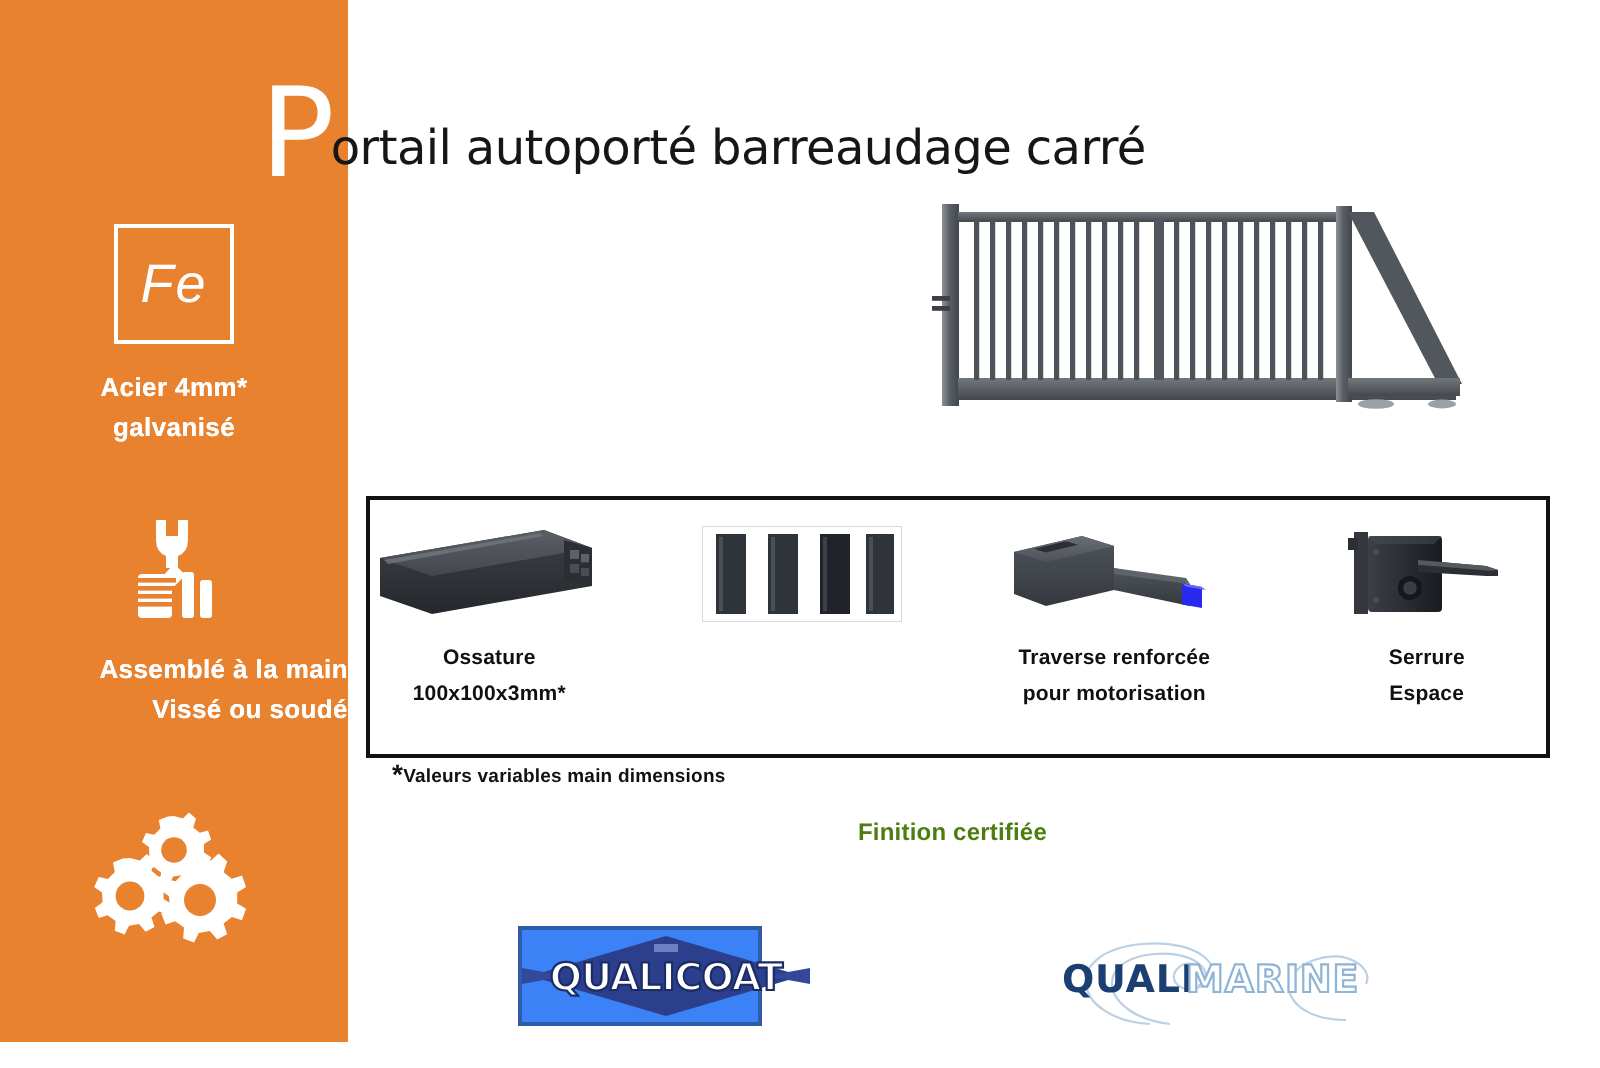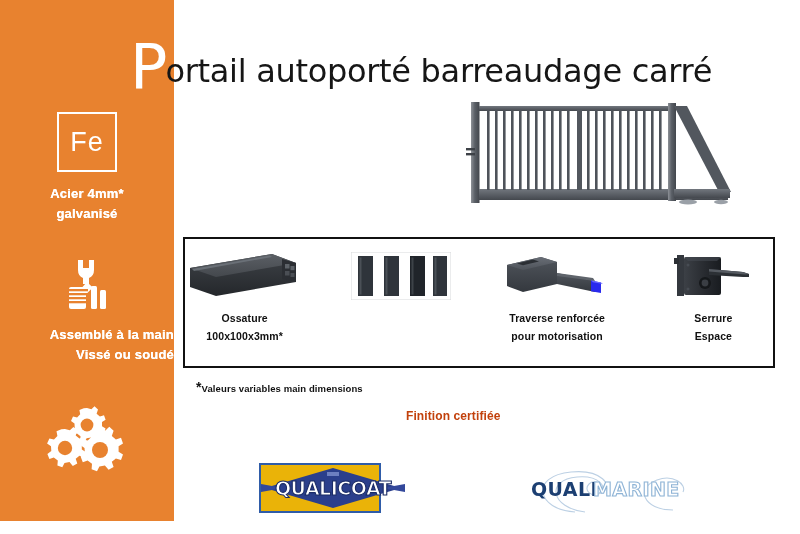--- a/index.html
+++ b/index.html
@@ -25,47 +25,47 @@
     font-size:13px;font-weight:bold;color:#fff;
     letter-spacing:.2px;line-height:1.55;
     text-shadow:0 0 0 #fff;
   }
   .fe-box{
     width:60px;height:60px;margin:0 auto 12px auto;
     border:2px solid #ffffff;
     display:flex;align-items:center;justify-content:center;
     box-sizing:border-box;
   }
-  .fe-text{font-size:27px;color:#fff;font-weight:300;line-height:1;letter-spacing:1px;}
+  .fe-text{font-size:27px;color:#fff;font-weight:300;line-height:1;letter-spacing:1px;font-style:italic;}
 
   .icon-wrap{width:174px;display:flex;justify-content:center;margin-bottom:11px;}
 
   
   .title-row{
     position:absolute;left:130px;top:30px;height:56px;
     display:flex;align-items:baseline;
   }
   .title-cap{
     font-size:62px;line-height:1;color:#ffffff;
     font-family:"DejaVu Sans", sans-serif;font-weight:400;
     position:relative;top:6px;
   }
   .title-rest{
-    font-size:32px;color:#161616;line-height:1;
+    font-size:24px;color:#161616;line-height:1;
     font-family:"DejaVu Sans", sans-serif;font-weight:400;
     letter-spacing:-.3px;
     margin-left:-2px;
   }
 
   
   .gate{position:absolute;left:463px;top:93px;width:310px;height:135px;}
 
   
   .feature-box{
-    position:absolute;left:183px;top:237px;width:592px;height:131px;
+    position:absolute;left:183px;top:248px;width:592px;height:131px;
     border:2.5px solid #111111;box-sizing:border-box;background:#fff;
     display:flex;
     gap:37px;
   }
   .feature-cell{
     flex:1;display:flex;flex-direction:column;align-items:center;
     padding-top:9px;box-sizing:border-box;
   }
   .feature-img{height:56px;display:flex;align-items:center;justify-content:center;}
   .feature-cap{
@@ -73,28 +73,28 @@
     text-align:center;line-height:1.75;margin-top:5px;letter-spacing:.1px;
   }
 
   
   .footnote{
     position:absolute;left:196px;top:383px;
     font-size:9.5px;font-weight:bold;color:#111;letter-spacing:.1px;
   }
   .footnote .star{font-size:14px;vertical-align:top;line-height:.6;}
   .finition{
-    position:absolute;left:406px;top:409px;
-    font-size:12px;font-weight:bold;color:#c2410c;letter-spacing:.1px;
+    position:absolute;left:429px;top:409px;
+    font-size:12px;font-weight:bold;color:#4d7c0f;letter-spacing:.1px;
   }
 
   
   .qualicoat{
     position:absolute;left:259px;top:463px;width:122px;height:50px;
-    border:2px solid #2f5ca8;box-sizing:border-box;background:#eab308;
+    border:2px solid #2f5ca8;box-sizing:border-box;background:#3b82f6;
   }
   .qualimarine{position:absolute;left:523px;top:466px;width:180px;height:48px;}
 </style>
 </head>
 <body>
 
 <div class="page">
 
   <div class="sidebar">
 

